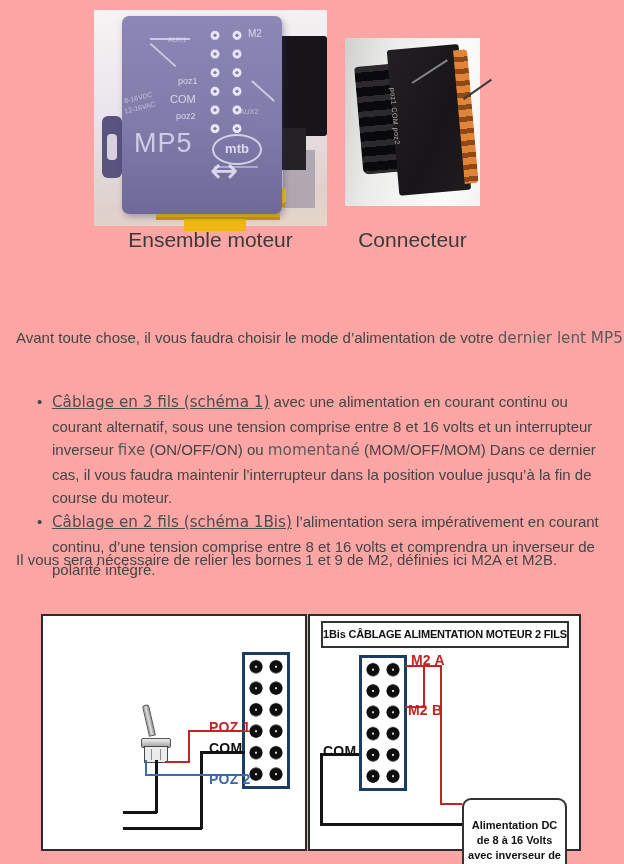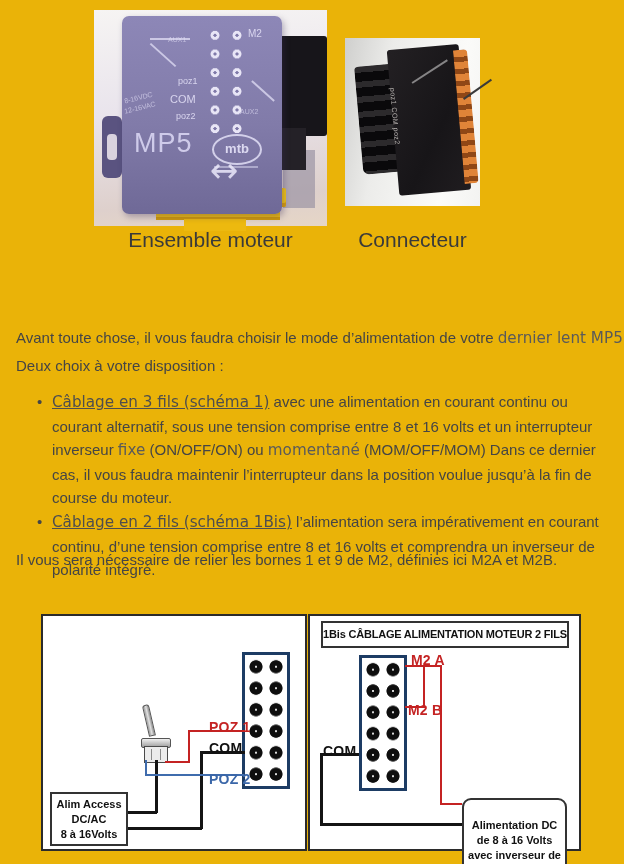--- a/index.html
+++ b/index.html
@@ -1,16 +1,16 @@
 <!DOCTYPE html>
 <html><head>
 <meta charset="utf-8">
 <style>
   html,body{margin:0;padding:0;background:#fff;}
-  .page{position:relative;width:624px;height:864px;background:#eab308;overflow:hidden;
+  .page{position:relative;width:624px;height:864px;background:#fca5a5;overflow:hidden;
         font-family:"Liberation Sans",sans-serif;}
   .abs{position:absolute;}
 
   
   .photoL{left:94px;top:10px;width:233px;height:216px;
           background:linear-gradient(175deg,#f6f4f3 0%,#e9e4ec 45%,#ded0cc 85%,#e6d6c6 100%);}
   .photoR{left:345px;top:38px;width:135px;height:168px;
           background:linear-gradient(100deg,#cfcfcd 0%,#ececea 30%,#fbfbf9 75%,#f3f3f1 100%);}
   .module{left:28px;top:6px;width:160px;height:198px;border-radius:7px;
           background:linear-gradient(180deg,#8d87b7 0%,#817ba9 55%,#6f6997 100%);
@@ -135,21 +135,20 @@
       <span class="abs rcside">poz1 COM poz2</span>
       <div class="abs rcwire"></div>
     </div>
   </div>
 
   <div class="abs caption" style="left:94px;width:233px;">Ensemble moteur</div>
   <div class="abs caption" style="left:345px;width:135px;">Connecteur</div>
 
   <div class="abs btxt p1"><span>Avant toute chose, il vous faudra choisir le mode d’alimentation de votre </span><span class="em">dernier lent MP5</span><span>.</span></div>
 
-  <div class="abs btxt p2">Deux choix à votre disposition :</div>
 
   <div class="abs btxt ul">
     <div class="li"><span class="lnk">Câblage en 3 fils (schéma 1)</span><span> avec une alimentation en courant continu ou courant alternatif, sous une tension comprise entre 8 et 16 volts et un interrupteur inverseur </span><span class="em">fixe</span><span> (ON/OFF/ON) ou </span><span class="em">momentané</span><span> (MOM/OFF/MOM) Dans ce dernier cas, il vous faudra maintenir l’interrupteur dans la position voulue jusqu’à la fin de course du moteur.</span></div>
     <div class="li"><span class="lnk">Câblage en 2 fils (schéma 1Bis)</span><span> l’alimentation sera impérativement en courant continu, d’une tension comprise entre 8 et 16 volts et comprendra un inverseur de polarité intégré.</span></div>
   </div>
 
   <div class="abs btxt p3">Il vous sera nécessaire de relier les bornes 1 et 9 de M2, définies ici M2A et M2B.</div>
 
   <div class="abs diag dL">
 
@@ -173,25 +172,20 @@
     <div class="wire wblk" style="left:112px;top:144px;width:2.5px;height:53px;"></div>
     <div class="wire wblk" style="left:80px;top:195px;width:34px;height:2.5px;"></div>
 
     <div class="wire wblu" style="left:102px;top:144px;width:2px;height:16px;"></div>
     <div class="wire wblu" style="left:102px;top:158px;width:99px;height:2px;"></div>
 
     <span class="dlabel lred" style="left:166px;top:103px;">POZ 1</span>
     <span class="dlabel lblk" style="left:166px;top:124px;">COM</span>
     <span class="dlabel lblu" style="left:166px;top:147px;margin-top:8px;">POZ 2</span>
 
-    <div class="abs supbox" style="left:7px;top:176px;width:74px;height:47px;padding-top:3px;">
-      <div>Alim Access</div>
-      <div>DC/AC</div>
-      <div>8 à 16Volts</div>
-    </div>
   </div>
 
   <div class="abs diag dR">
     <div class="abs ttlbox" style="left:11px;top:5px;width:244px;height:23px;line-height:23px;">1Bis CÂBLAGE ALIMENTATION MOTEUR 2 FILS</div>
 
     <div class="abs conn" style="left:49px;top:39px;width:40px;height:128px;"></div>
 
     <div class="wire wred" style="left:95px;top:49px;width:37px;height:2px;"></div>
     <div class="wire wred" style="left:113px;top:49px;width:2px;height:43px;"></div>
     <div class="wire wred" style="left:95px;top:90px;width:20px;height:2px;"></div>

